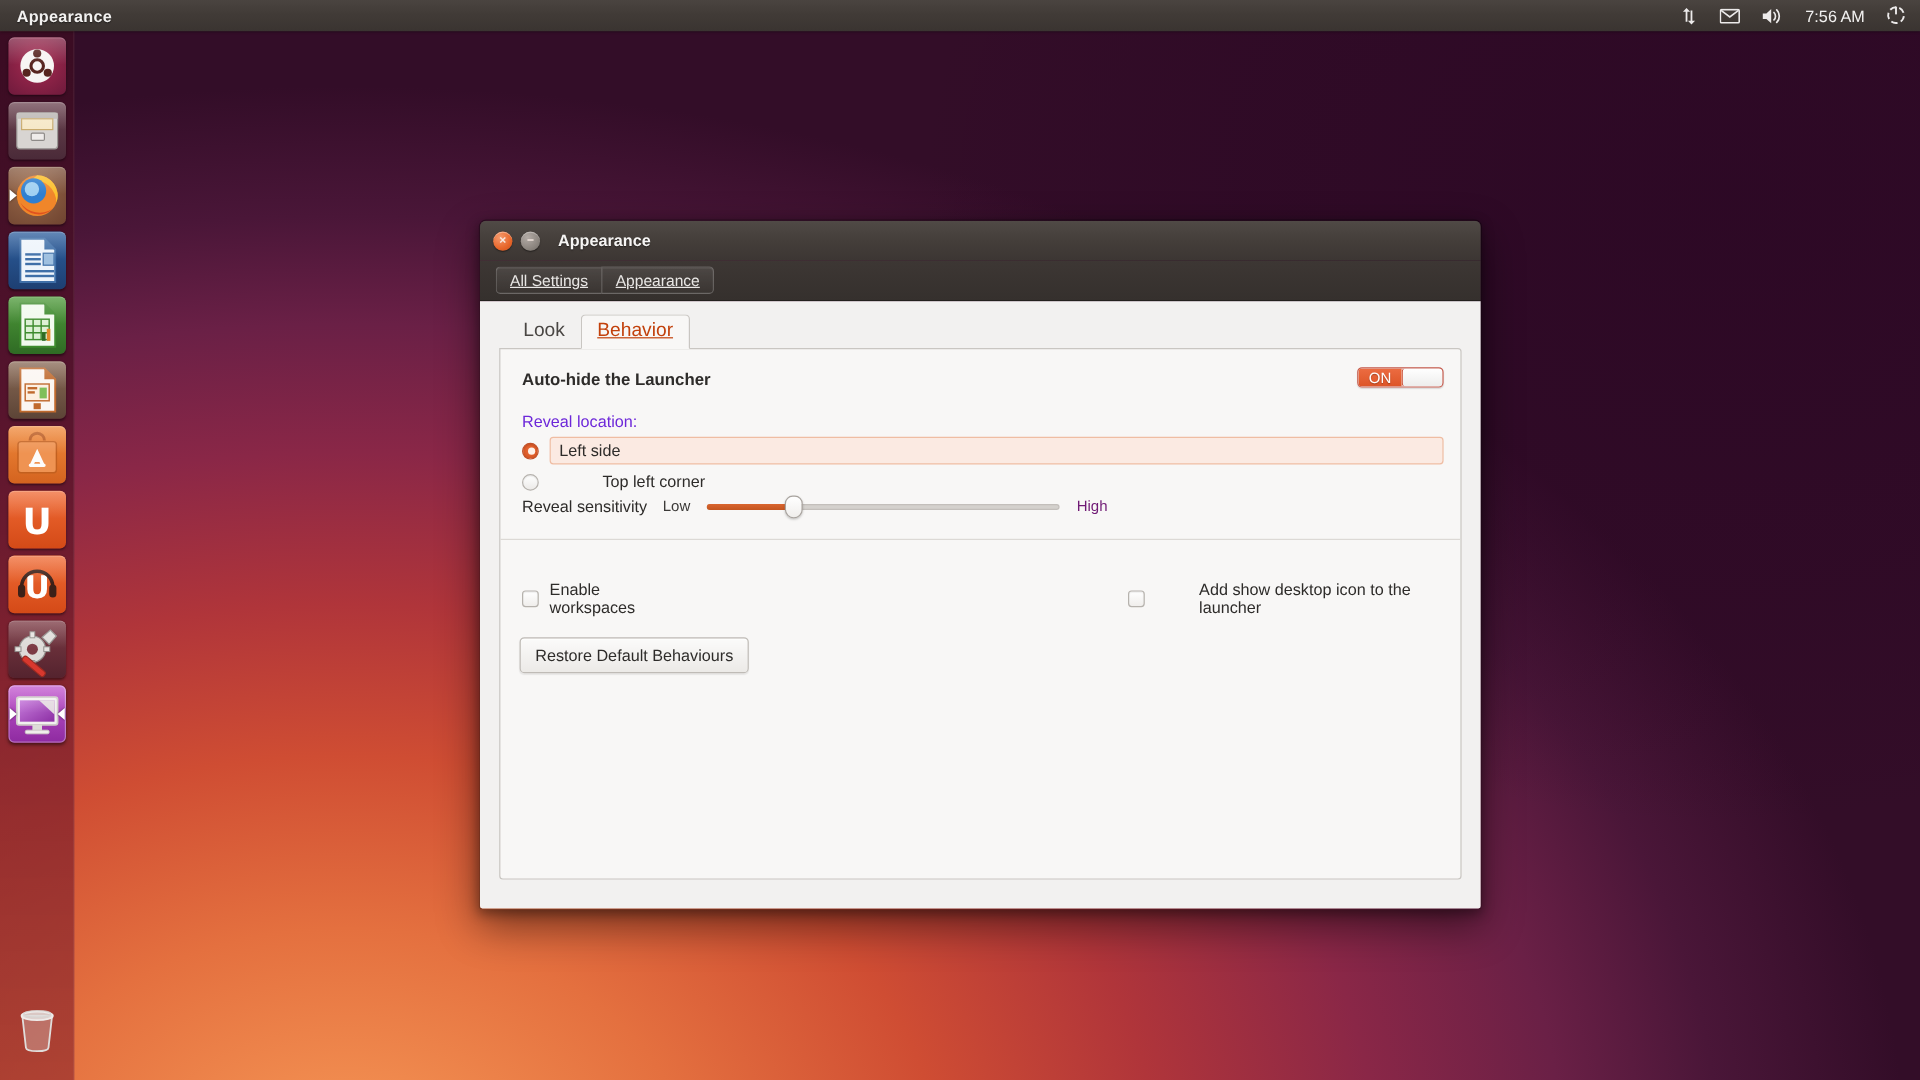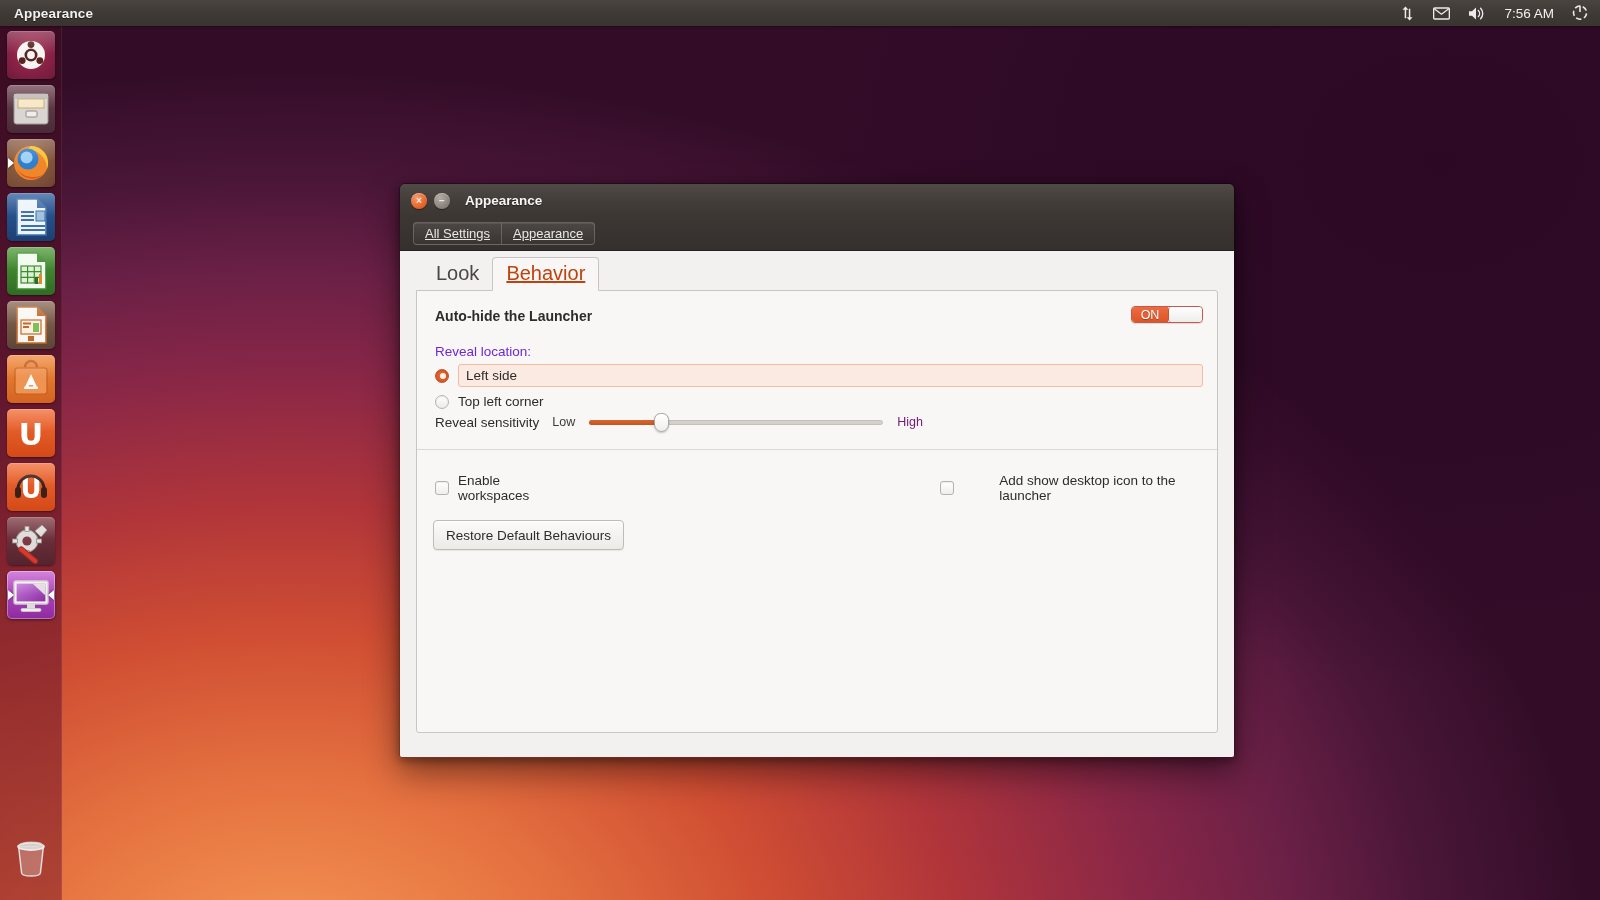--- a/index.html
+++ b/index.html
@@ -109,21 +109,21 @@
   .tbtn.last{ border-radius:0 4px 4px 0; }
 
   #winbody{
     background:#f2f1f0; height:508px; position:relative;
     padding:12px 16px 16px 16px;
   }
 
   
   .tabs{ display:flex; align-items:flex-end; height:27px; position:relative; padding-left:7px; }
   .tab{
-    font-size:20px; color:#4a4744; padding:4px 13px 5px 13px; position:relative;
+    font-size:16px; color:#4a4744; padding:4px 13px 5px 13px; position:relative;
     cursor:default;
   }
   .tab.sel{
     background:#f8f7f6; border:1px solid #c9c6c2; border-bottom:1px solid #f8f7f6;
     border-radius:4px 4px 0 0; color:#c2410c; z-index:3; margin-bottom:-1px;text-decoration:underline;
   }
 
   .panelbox{
     background:#f8f7f6; border:1px solid #c9c6c2; border-radius:0 3px 3px 3px;
     height:443px; position:relative; z-index:2;
@@ -191,21 +191,21 @@
     background:linear-gradient(to bottom,#d9652f,#c4551f);
   }
   .track .thumb{
     position:absolute; left:65px; width:15px; height:19px; border-radius:7px 7px 8px 8px;
     background:linear-gradient(to bottom,#ffffff,#f0eeec);
     border:1px solid #a8a39e; box-shadow:0 1px 2px rgba(0,0,0,.22);
   }
 
   .divider{ height:1px; background:#dcd9d5; margin:18px 0 0 0; }
 
-  .checks{ display:flex; margin:23px 0 0 18px; }
+  .checks{ display:flex; margin:34px 0 0 18px; }
   .chkrow{ display:flex; align-items:center; }
   .chkrow.second{ margin-left:372px;gap:36px; }
   .chkbox{
     width:14px; height:14px; border-radius:3px; flex:0 0 14px; margin-right:9px;
     background:linear-gradient(to bottom,#ffffff,#f0eeec);
     border:1px solid #b6b2ad; box-shadow:inset 0 1px 1px rgba(0,0,0,.07);
   }
   .chklabel{ font-size:13.5px; color:#2e2c2a; }
 
   .restore{
@@ -442,21 +442,21 @@
         </div>
       </div>
 
       <div class="reveal-label">Reveal location:</div>
 
       <div class="radio-row">
         <span class="radio checked"></span>
         <span class="radio-hl">Left side</span>
       </div>
 
-      <div class="radio-row" style="margin-top:3px;">
+      <div class="radio-row" style="margin-top:3px;gap:44px;">
         <span class="radio"></span>
         <span class="radio-plain">Top left corner</span>
       </div>
 
       <div class="slider-row">
         <span class="lbl">Reveal sensitivity</span>
         <span class="low">Low</span>
         <span class="track">
           <span class="bar"></span>
           <span class="fill"></span>

